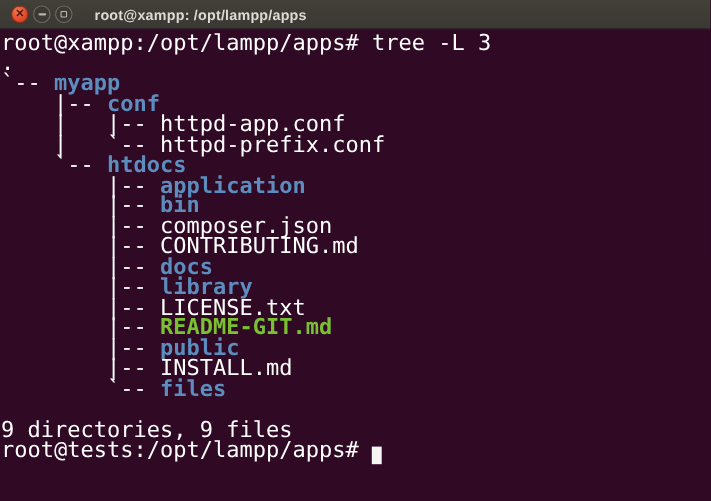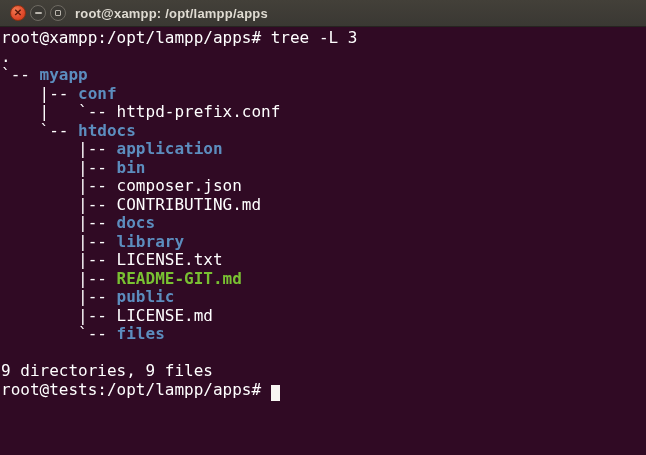--- a/index.html
+++ b/index.html
@@ -37,33 +37,33 @@
     border: 1px solid #8E3012;
     color: #55170A; font-size: 10px; font-weight: bold; line-height: 1;
   }
   .win-btn.minmax {
     background: #3B3934;
     border: 1px solid #6E6A62;
   }
   .glyph-minus { width: 7px; height: 2px; background: #B9B5AD; border-radius: 1px; }
   .glyph-square { width: 6px; height: 6px; border: 1.5px solid #B9B5AD; border-radius: 1px; }
   .title-text {
-    margin-left: 9px;
+    margin-left: 20px;
     color: var(--titlebar-fg);
     font-size: 13px; font-weight: bold;
     letter-spacing: 0.2px;
     white-space: nowrap;
   }
   
   .terminal {
     flex: 1 1 auto;
     background: var(--terminal-bg);
     padding: 2px 0 0 1px;
     font-family: "DejaVu Sans Mono", "Liberation Mono", monospace;
-    font-size: 16px;
+    font-size: 20px;
     line-height: 18.5px;
     color: var(--terminal-fg);
     overflow: hidden;
   }
   .line { white-space: pre; min-height: 18.5px; }
   .c-fg   { color: var(--terminal-fg); }
   .c-dir  { color: var(--directory); font-weight: bold; }
   .c-exec { color: var(--executable); font-weight: bold; }
   .cursor {
     display: inline-block;
@@ -90,31 +90,32 @@
       </div>
     </div>
     <div class="title-text">root@xampp: /opt/lampp/apps</div>
   </div>
   <div class="terminal">
     <div id="terminal-output">
         <div class="line"><span class="c-fg">root@xampp:/opt/lampp/apps# tree -L 3</span></div>
         <div class="line"><span class="c-fg">.</span></div>
         <div class="line"><span class="c-fg">`-- </span><span class="c-dir">myapp</span></div>
         <div class="line"><span class="c-fg">    |-- </span><span class="c-dir">conf</span></div>
+        <div class="line"><span class="c-fg">    |   |-- httpd-app.conf</span></div>
         <div class="line"><span class="c-fg">    |   `-- httpd-prefix.conf</span></div>
         <div class="line"><span class="c-fg">    `-- </span><span class="c-dir">htdocs</span></div>
         <div class="line"><span class="c-fg">        |-- </span><span class="c-dir">application</span></div>
         <div class="line"><span class="c-fg">        |-- </span><span class="c-dir">bin</span></div>
         <div class="line"><span class="c-fg">        |-- composer.json</span></div>
         <div class="line"><span class="c-fg">        |-- CONTRIBUTING.md</span></div>
         <div class="line"><span class="c-fg">        |-- </span><span class="c-dir">docs</span></div>
         <div class="line"><span class="c-fg">        |-- </span><span class="c-dir">library</span></div>
         <div class="line"><span class="c-fg">        |-- LICENSE.txt</span></div>
         <div class="line"><span class="c-fg">        |-- </span><span class="c-exec">README-GIT.md</span></div>
         <div class="line"><span class="c-fg">        |-- </span><span class="c-dir">public</span></div>
-        <div class="line"><span class="c-fg">        |-- LICENSE.md</span></div>
+        <div class="line"><span class="c-fg">        |-- INSTALL.md</span></div>
         <div class="line"><span class="c-fg">        `-- </span><span class="c-dir">files</span></div>
         <div class="line"><span class="c-fg"></span></div>
         <div class="line"><span class="c-fg">9 directories, 9 files</span></div>
         <div class="line"><span class="c-fg">root@tests:/opt/lampp/apps# </span><span class="cursor"></span></div>
       </div>
   </div>
 </div>
 
 </body></html>

